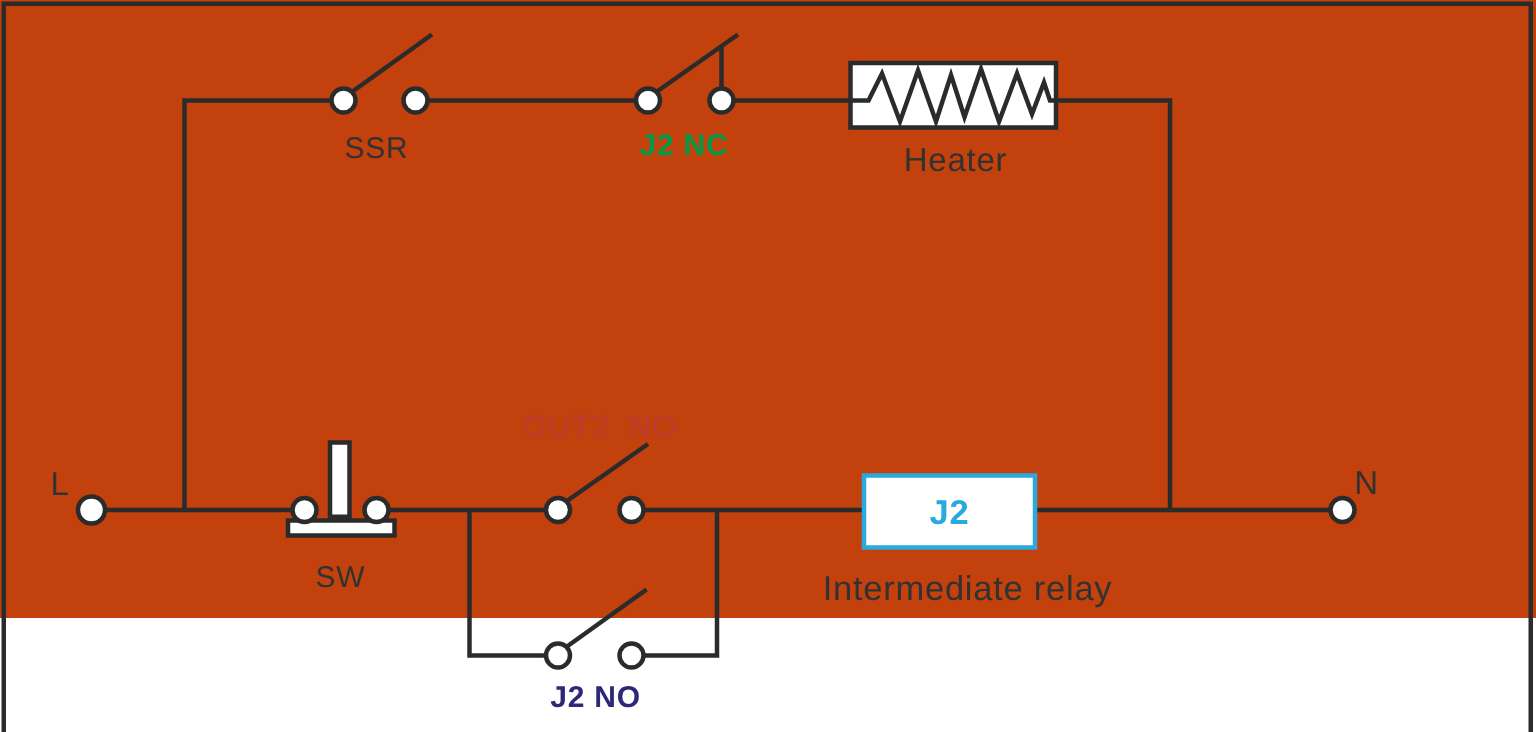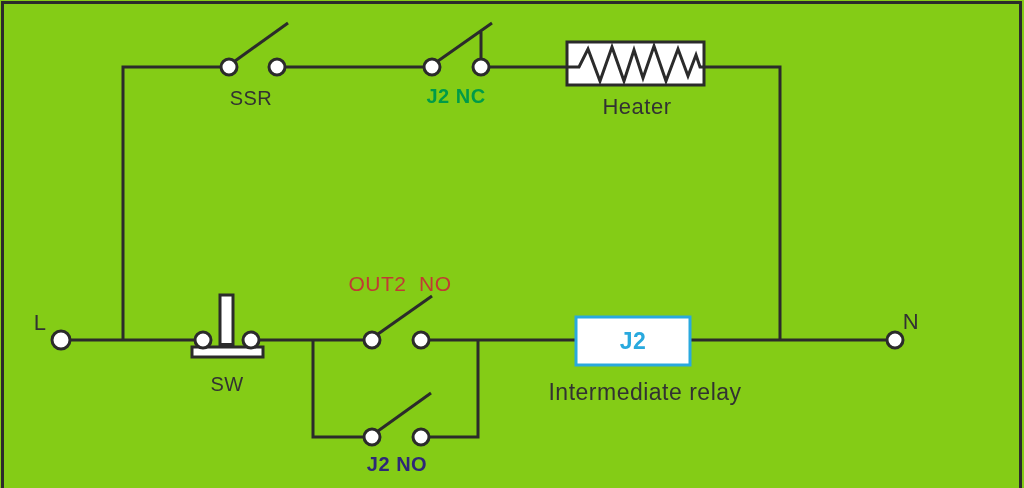--- a/index.html
+++ b/index.html
@@ -6,22 +6,22 @@
     margin: 0;
     padding: 0;
     width: 1024px;
     height: 488px;
     background: #ffffff;
     overflow: hidden;
   }
   .stage {
     position: relative;
     width: 1024px;
-    height: 488px;
-    background: #84cc16;
+    height: 412px;
+    background: #c2410c;
   }
   svg text {
     font-family: "Liberation Sans", "DejaVu Sans", sans-serif;
     letter-spacing: 0.5px;
   }
   .pre-space { white-space: pre; }
 </style>
 </head>
 <body>
 

